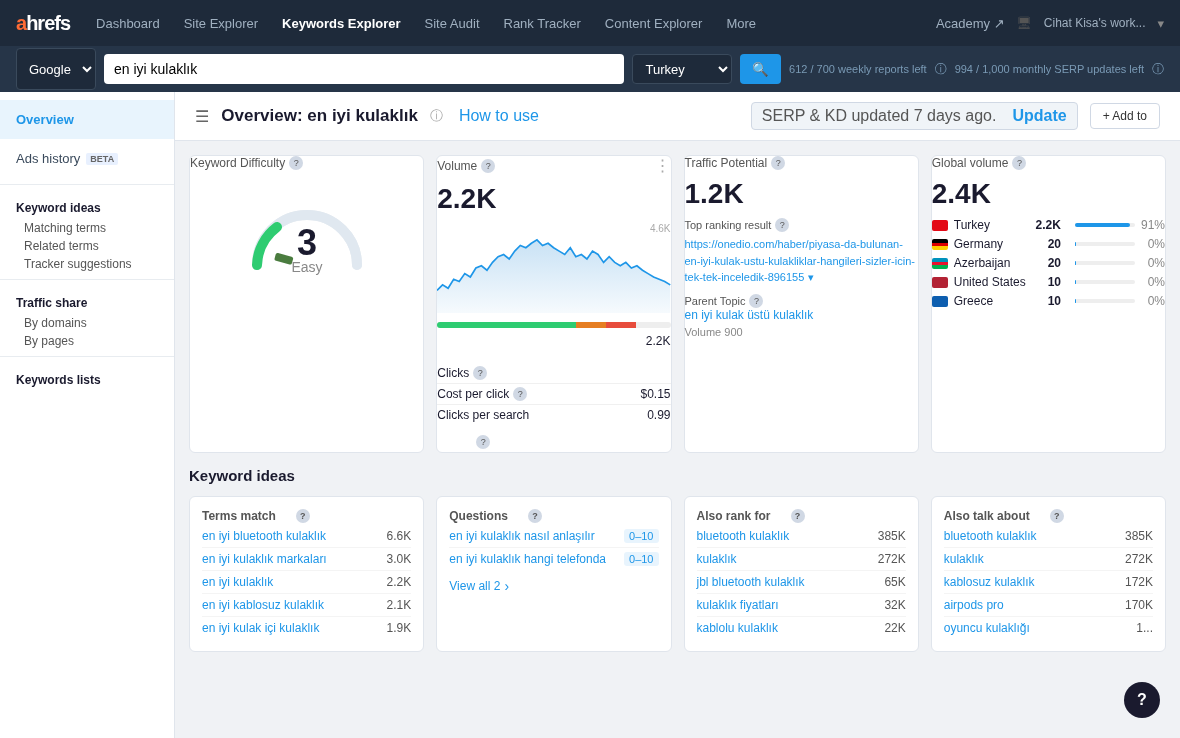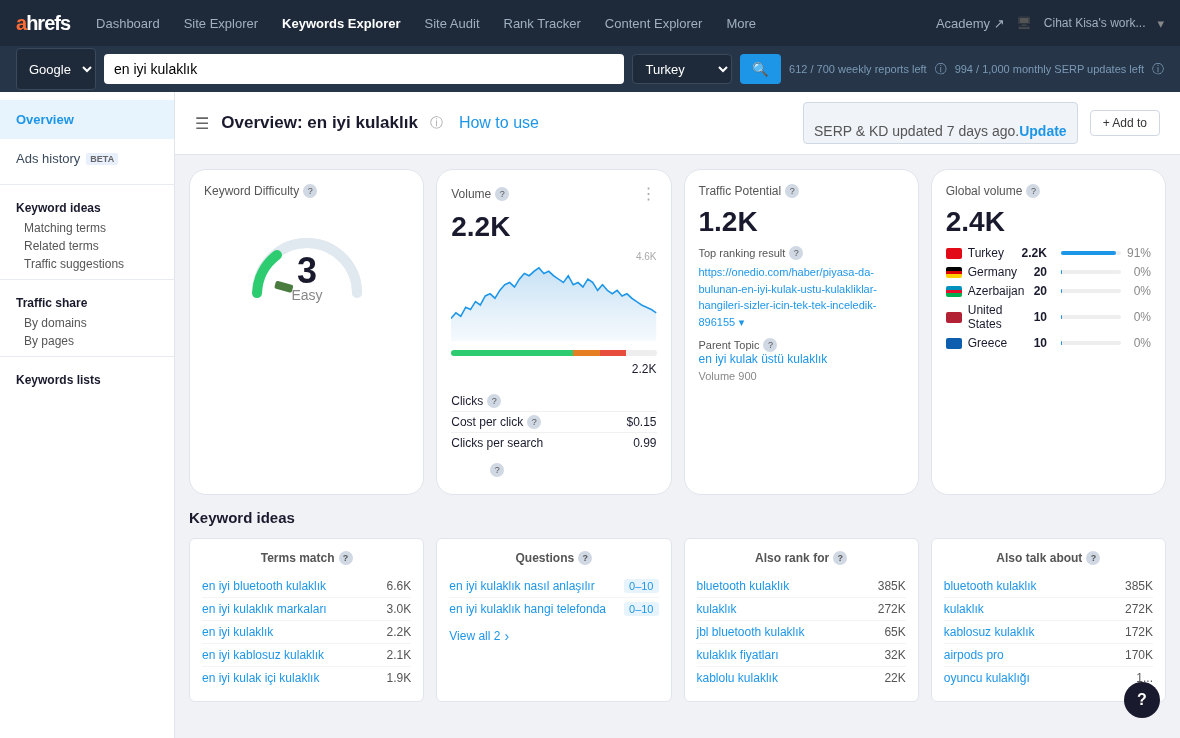--- a/index.html
+++ b/index.html
@@ -36,27 +36,27 @@
     .sidebar-divider { margin: 6px 0; border: none; border-top: 1px solid #e8ecf0; }
 
     
     .content { flex: 1; overflow-y: auto; padding: 0; }
 
     
     .overview-header { background: #fff; border-bottom: 1px solid #e0e5ec; padding: 10px 20px; display: flex; align-items: center; gap: 12px; }
     .hamburger { color: #666; cursor: pointer; font-size: 16px; }
     .overview-title { font-size: 17px; font-weight: 700; color: #1a1a2e; }
     .how-to-use { color: #1e96e8; font-size: 16px; cursor: pointer; margin-left: 4px; }
-    .serp-badge { background: #f0f4f8; border: 1px solid #d0d8e4; border-radius: 4px; padding: 4px 10px; font-size: 14px; color: #555; margin-left: auto; display: flex; align-items: flex-end; gap: 0; }
-    .update-btn { color: #1e96e8; font-weight: 600; cursor: pointer; margin-top: 16px; }
+    .serp-badge { background: #f0f4f8; border: 1px solid #d0d8e4; border-radius: 4px; padding: 4px 10px; font-size: 16px; color: #555; margin-left: auto; display: flex; align-items: flex-start; gap: 16px; }
+    .update-btn { color: #1e96e8; font-weight: 600; cursor: pointer; }
     .add-to-btn { background: #fff; border: 1px solid #d0d8e4; border-radius: 4px; padding: 5px 12px; font-size: 12px; cursor: pointer; color: #333; white-space: nowrap; }
 
     
     .metrics-grid { display: grid; grid-template-columns: 1fr 1fr 1fr 1fr; gap: 12px; padding: 14px; }
-    .metric-card { background: #fff; border-radius: 17px; border: 1px solid #e0e5ec; padding: 14px; }
+    .metric-card { background: #fff; border-radius: 6px; border: 1px solid #e0e5ec; }
     .metric-label { font-size: 12px; color: #555; display: flex; align-items: center; gap: 4px; margin-bottom: 8px; }
     .metric-value { font-size: 28px; font-weight: 700; color: #1a1a2e; margin-bottom: 8px; }
 
     
     .gauge-container { display: flex; justify-content: center; align-items: center; margin: 10px 0; }
     .gauge-svg { }
     .gauge-number { font-size: 36px; font-weight: 700; text-anchor: middle; fill: #1a1a2e; }
     .gauge-label { font-size: 14px; text-anchor: middle; fill: #888; }
     .gauge-note { font-size: 11px; color: #888; text-align: center; margin-top: 4px; line-height: 1.4; }
 
@@ -87,21 +87,21 @@
     .flag-de { background: linear-gradient(to bottom, #000 33%, #dd0000 33%, #dd0000 66%, #ffce00 66%); }
     .flag-az { background: linear-gradient(to bottom, #0092bc 33%, #e8112d 33%, #e8112d 66%, #00b050 66%); }
     .flag-us { background: #b22234; }
     .flag-gr { background: #0d5eaf; }
 
     
     .keyword-ideas-section { padding: 0 14px 14px; }
     .section-title { font-size: 15px; font-weight: 700; color: #1a1a2e; margin-bottom: 12px; }
     .keyword-ideas-grid { display: grid; grid-template-columns: 1fr 1fr 1fr 1fr; gap: 12px; }
     .kw-col { background: #fff; border-radius: 6px; border: 1px solid #e0e5ec; padding: 12px; }
-    .kw-col-header { font-size: 12px; font-weight: 700; color: #555; margin-bottom: 10px; display: flex; align-items: center; gap: 4px; justify-content: center; }
+    .kw-col-header { font-size: 12px; font-weight: 700; color: #555; margin-bottom: 2px; display: flex; align-items: center; gap: 20px; }
     .kw-row { display: flex; justify-content: space-between; align-items: center; padding: 4px 0; border-bottom: 1px solid #f4f4f4; }
     .kw-row:last-child { border-bottom: none; }
     .kw-link { color: #1e96e8; font-size: 12px; cursor: pointer; text-decoration: none; }
     .kw-value { font-size: 12px; color: #555; white-space: nowrap; }
     .view-all { color: #1e96e8; font-size: 12px; cursor: pointer; display: flex; align-items: center; gap: 4px; margin-top: 8px; }
     .view-all-arrow { font-size: 14px; }
     .range-badge { background: #e8f4fd; color: #1e96e8; border-radius: 3px; padding: 1px 5px; font-size: 11px; }
 
     
     .help-bubble { position: fixed; bottom: 20px; right: 20px; width: 36px; height: 36px; background: #1a1a2e; border-radius: 50%; display: flex; align-items: center; justify-content: center; color: #fff; font-weight: 700; font-size: 16px; cursor: pointer; z-index: 100; }
@@ -156,21 +156,21 @@
       <span>Overview</span>
     </div>
     <div class="sidebar-item">
       <span>Ads history</span>
       <span class="sidebar-badge">BETA</span>
     </div>
     <hr class="sidebar-divider">
     <div class="sidebar-section-header">Keyword ideas</div>
     <div class="sidebar-section-sub">Matching terms</div>
     <div class="sidebar-section-sub">Related terms</div>
-    <div class="sidebar-section-sub">Traffic suggestions</div>
+    <div class="sidebar-section-sub">Tracker suggestions</div>
     <hr class="sidebar-divider">
     <div class="sidebar-section-header">Traffic share</div>
     <div class="sidebar-section-sub">By domains</div>
     <div class="sidebar-section-sub">By pages</div>
     <hr class="sidebar-divider">
     <div class="sidebar-section-header">Keywords lists</div>
   </aside>
 
   <main class="content">
 

